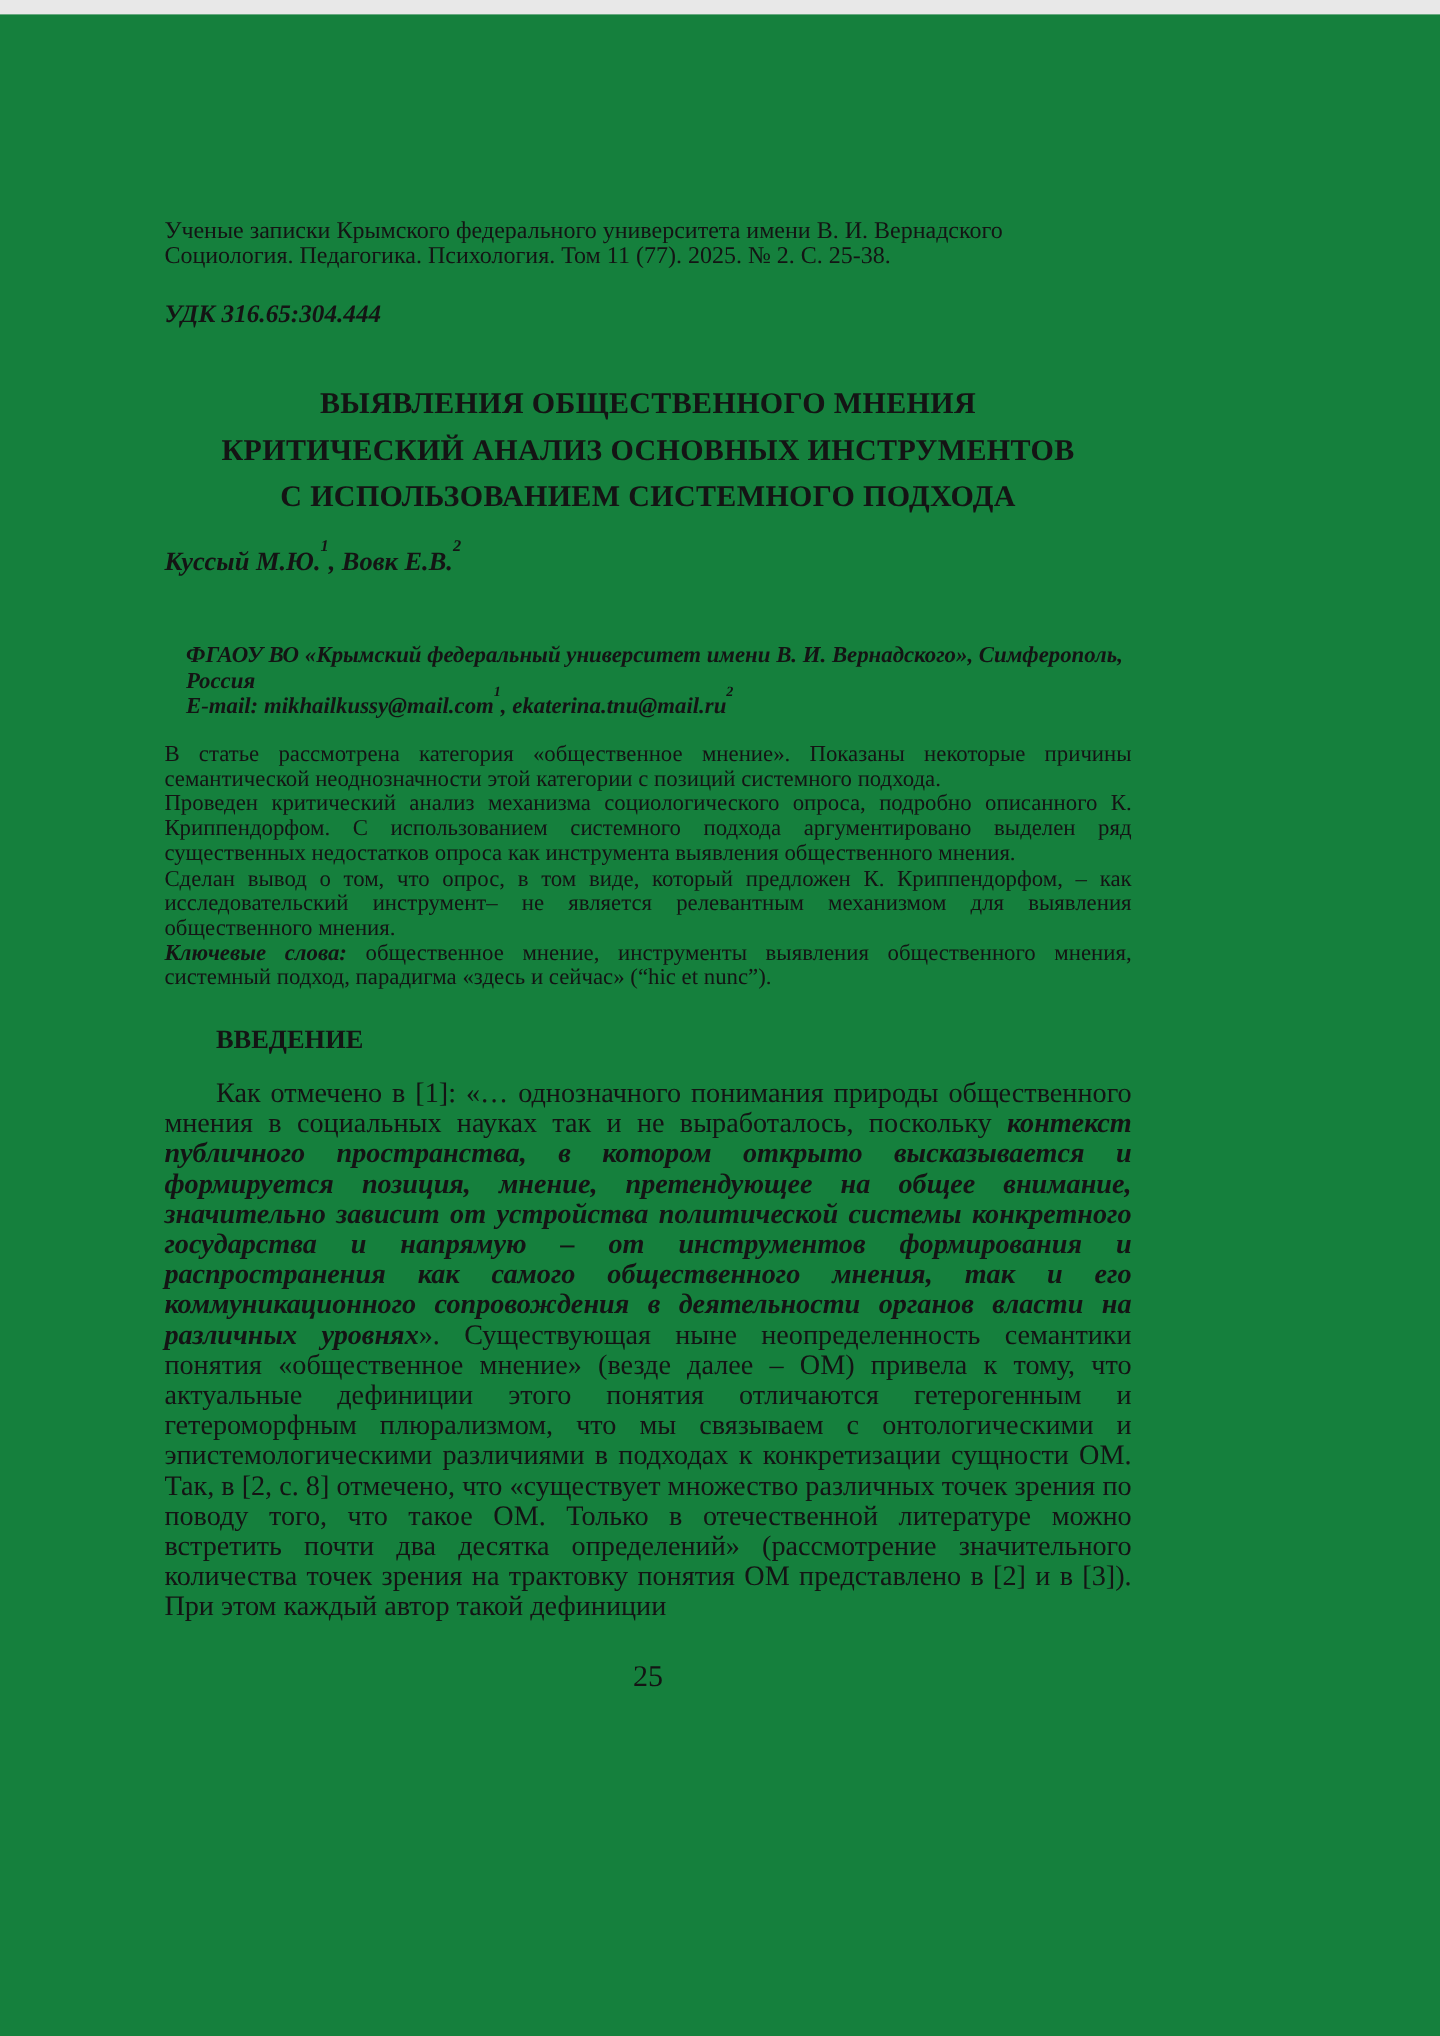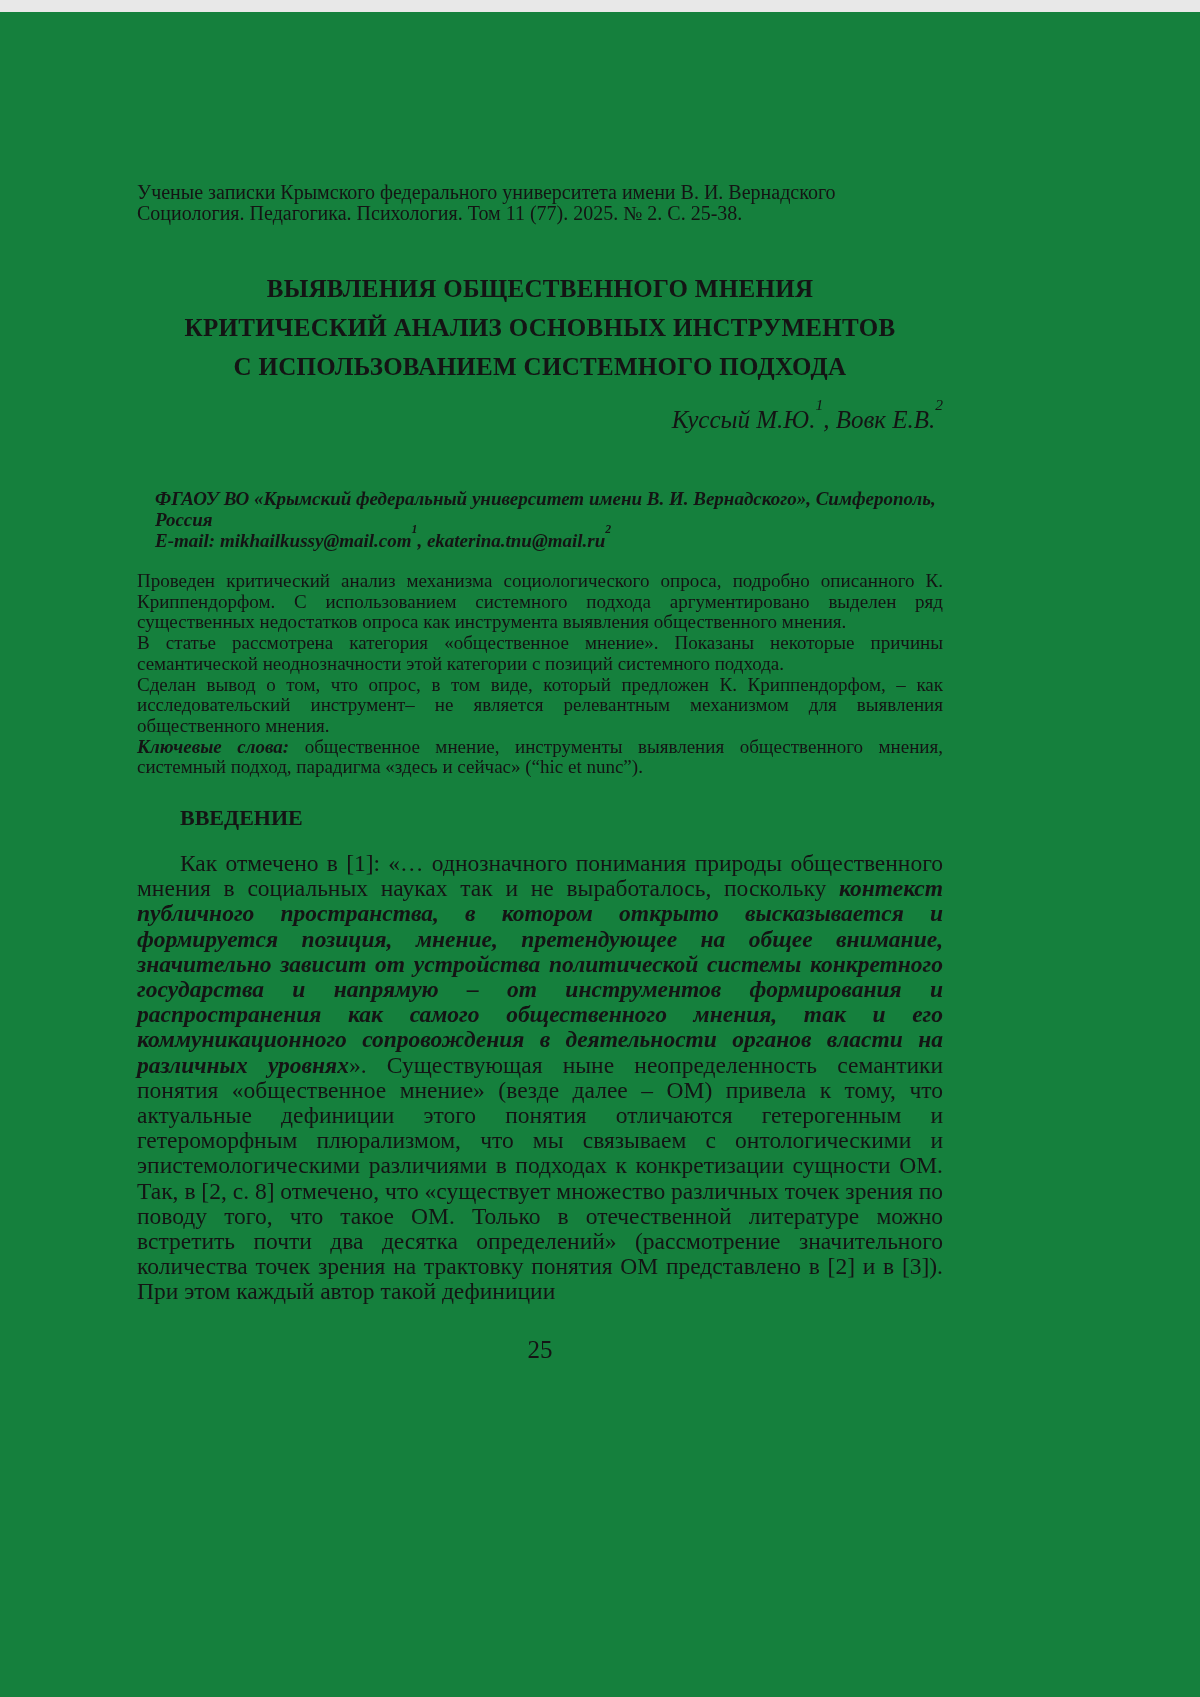--- a/index.html
+++ b/index.html
@@ -38,24 +38,24 @@
   .article-title {
     margin-top: 45px;
     text-align: center;
     font-size: 25px;
     line-height: 39px;
     font-weight: bold;
     letter-spacing: 0.3px;
   }
   .authors-line {
     margin-top: 22px;
-    text-align: right;
-    font-size: 25px;
+    text-align: left;
+    font-size: 22px;
     line-height: 24px;
-    font-weight: normal;
+    font-weight: bold;
     font-style: italic;
   }
   .affiliation {
     margin-top: 56px;
     margin-left: 18px;
     font-size: 19px;
     line-height: 21px;
     font-weight: bold;
     font-style: italic;
   }
@@ -107,38 +107,39 @@
 <body>
 
 <div class="page">
   <div class="content">
 
     <div class="journal-header">
       <div>Ученые записки Крымского федерального университета имени В. И. Вернадского</div>
       <div>Социология. Педагогика. Психология. Том 11 (77). 2025. № 2. С. 25-38.</div>
     </div>
 
+    <div class="udc">УДК 316.65:304.444</div>
 
     <div class="article-title">
       <div>ВЫЯВЛЕНИЯ ОБЩЕСТВЕННОГО МНЕНИЯ</div>
       <div>КРИТИЧЕСКИЙ АНАЛИЗ ОСНОВНЫХ ИНСТРУМЕНТОВ</div>
       <div>С ИСПОЛЬЗОВАНИЕМ СИСТЕМНОГО ПОДХОДА</div>
     </div>
 
     <div class="authors-line"><span>Куссый М.Ю.</span><sup class="ref">1</sup><span>, </span><span>Вовк Е.В.</span><sup class="ref">2</sup></div>
 
     <div class="affiliation">
       <div>ФГАОУ ВО «Крымский федеральный университет имени В. И. Вернадского», Симферополь,</div>
       <div>Россия</div>
       <div><span>E-mail: </span><span>mikhailkussy@mail.com</span><sup class="ref">1</sup><span>, </span><span>ekaterina.tnu@mail.ru</span><sup class="ref">2</sup></div>
     </div>
 
     <div class="abstract">
+      <p>В статье рассмотрена категория «общественное мнение». Показаны некоторые причины семантической неоднозначности этой категории с позиций системного подхода.</p>
       <p>Проведен критический анализ механизма социологического опроса, подробно описанного К. Криппендорфом. С использованием системного подхода аргументировано выделен ряд существенных недостатков опроса как инструмента выявления общественного мнения.</p>
-      <p>В статье рассмотрена категория «общественное мнение». Показаны некоторые причины семантической неоднозначности этой категории с позиций системного подхода.</p>
       <p>Сделан вывод о том, что опрос, в том виде, который предложен К. Криппендорфом, – как исследовательский инструмент– не является релевантным механизмом для выявления общественного мнения.</p>
       <p><span class="kw-label">Ключевые слова:</span><span> общественное мнение, инструменты выявления общественного мнения, системный подход, парадигма «здесь и сейчас» (“hic et nunc”).</span></p>
     </div>
 
     <div class="intro-heading">ВВЕДЕНИЕ</div>
 
     <p class="body-par"><span>Как отмечено в [1]: «… однозначного понимания природы общественного мнения в социальных науках так и не выработалось, поскольку </span><span class="emph">контекст публичного пространства, в котором открыто высказывается и формируется позиция, мнение, претендующее на общее внимание, значительно зависит от устройства политической системы конкретного государства и напрямую – от инструментов формирования и распространения как самого общественного мнения, так и его коммуникационного сопровождения в деятельности органов власти на различных уровнях</span><span>». Существующая ныне неопределенность семантики понятия «общественное мнение» (везде далее – ОМ) привела к тому, что актуальные дефиниции этого понятия отличаются гетерогенным и гетероморфным плюрализмом, что мы связываем с онтологическими и эпистемологическими различиями в подходах к конкретизации сущности ОМ. Так, в [2, с. 8] отмечено, что «существует множество различных точек зрения по поводу того, что такое ОМ. Только в отечественной литературе можно встретить почти два десятка определений» (рассмотрение значительного количества точек зрения на трактовку понятия ОМ представлено в [2] и в [3]). При этом каждый автор такой дефиниции</span></p>
 
     <div class="page-number">25</div>
 

